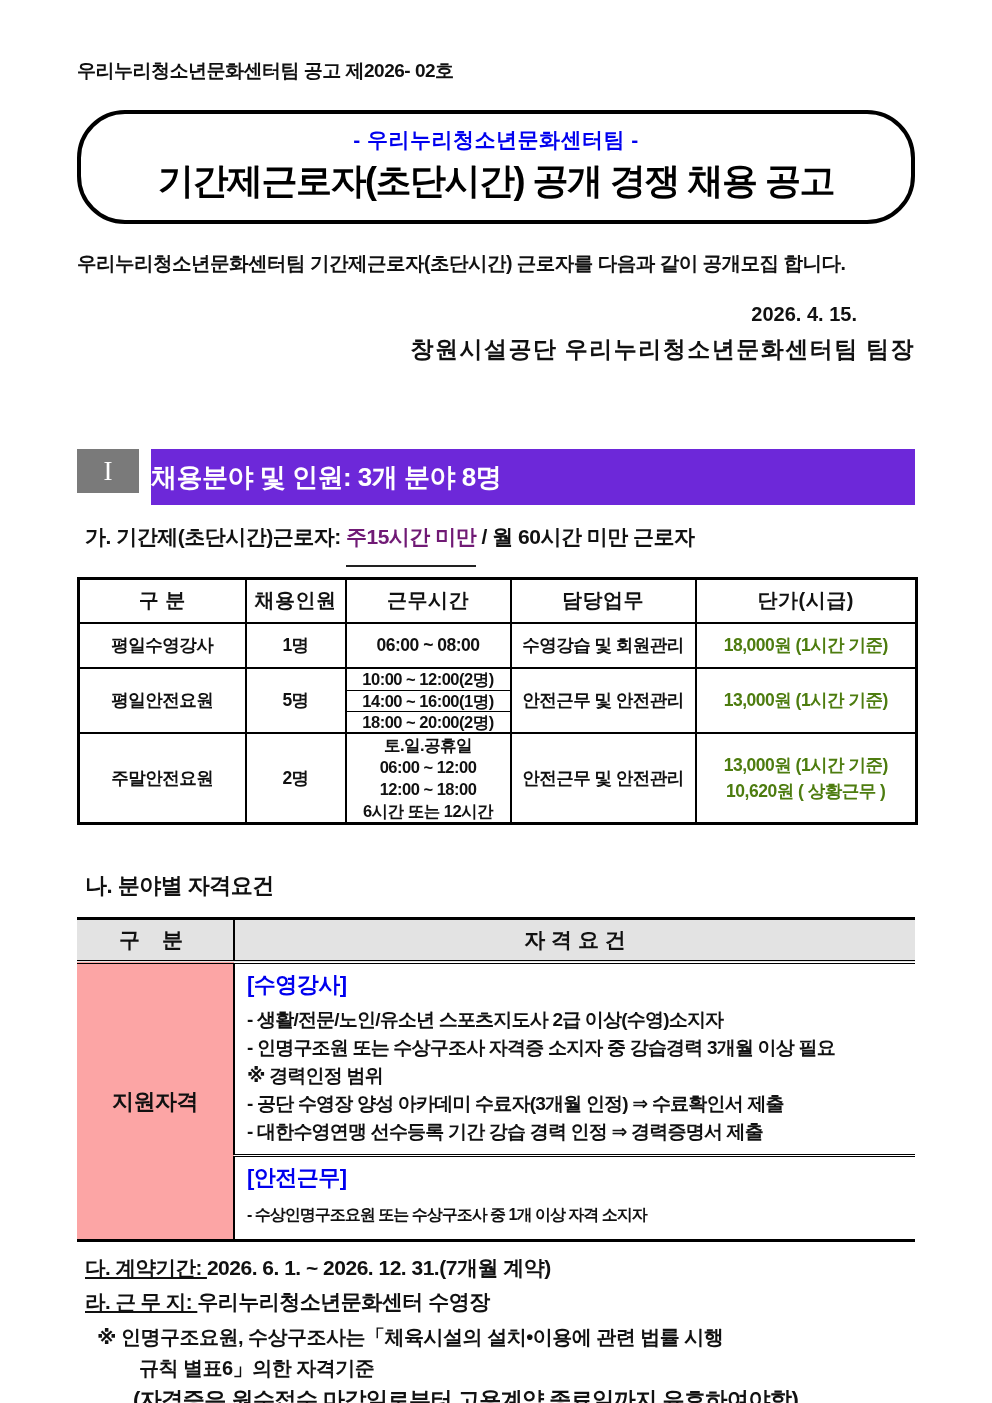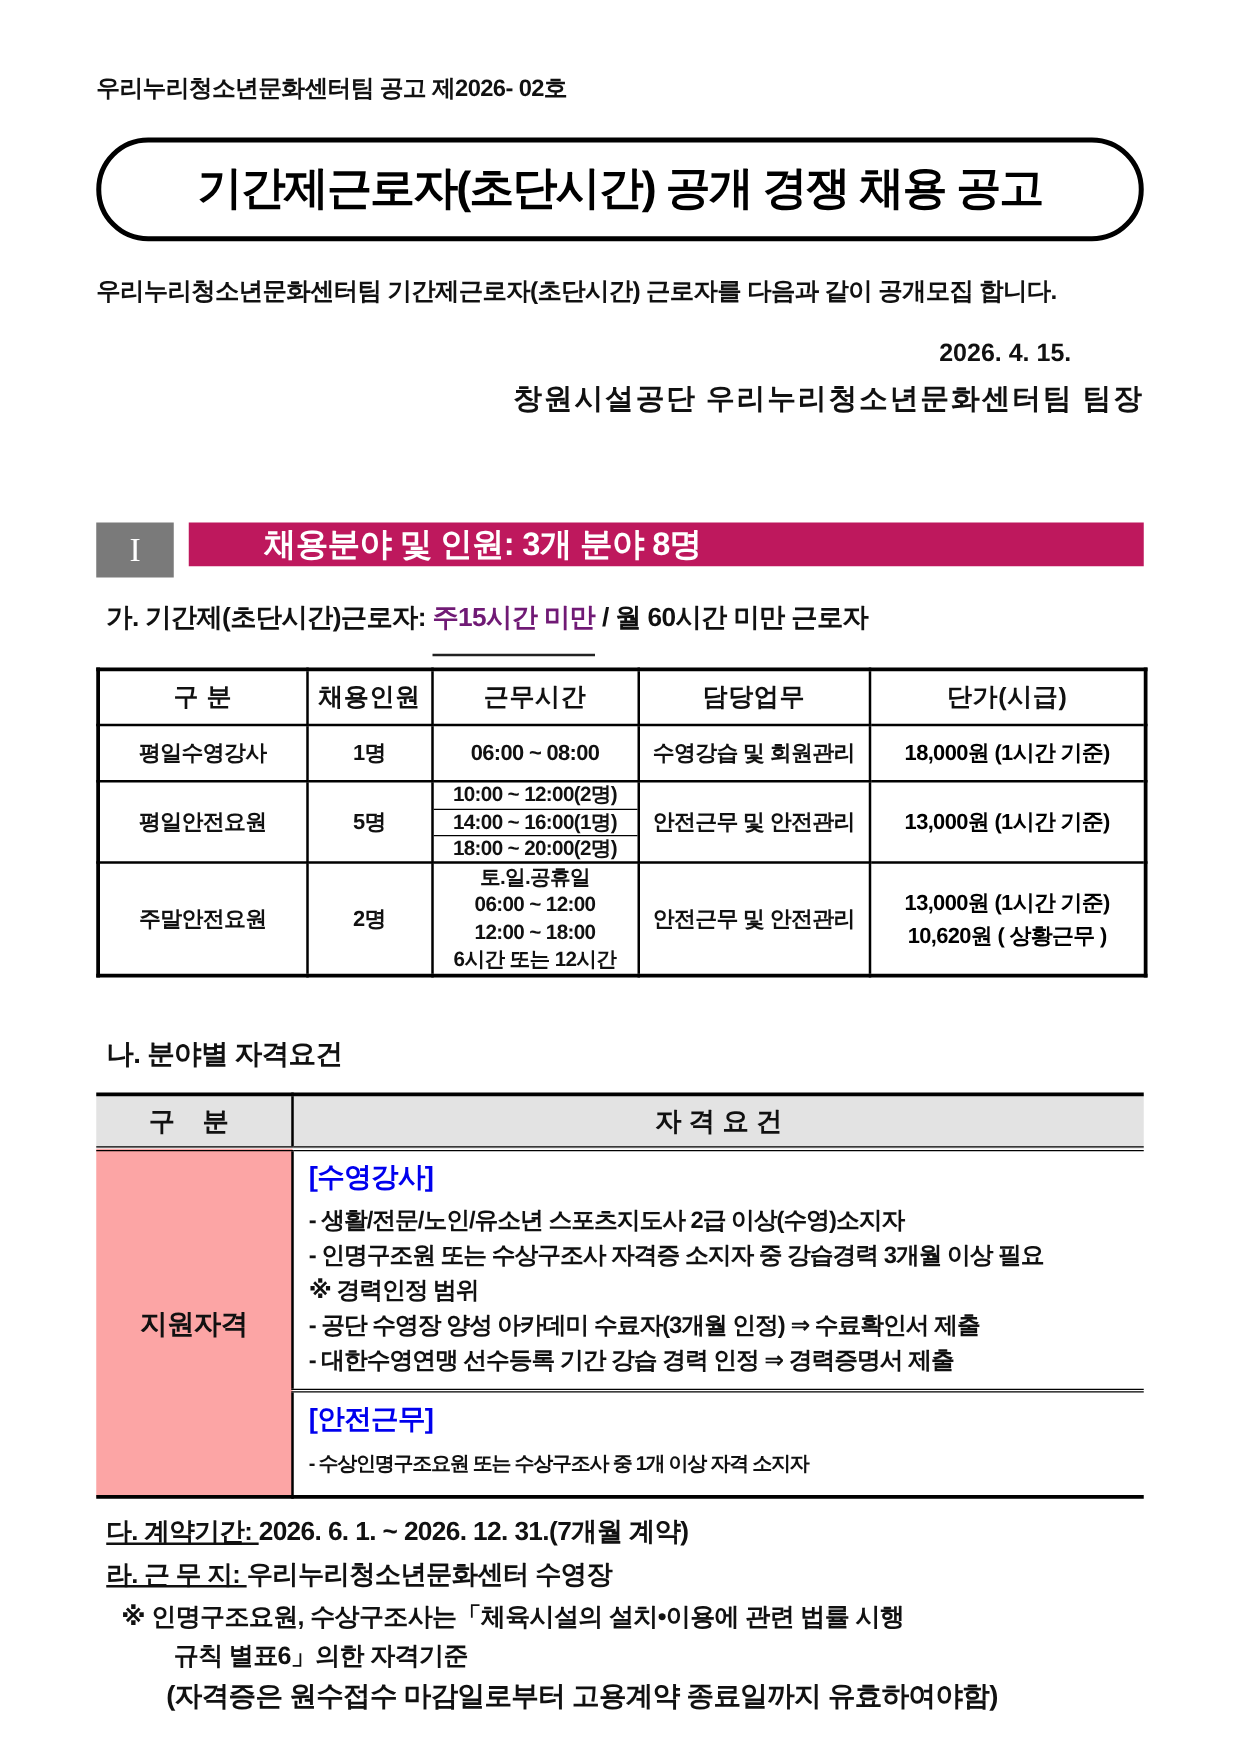--- a/index.html
+++ b/index.html
@@ -49,42 +49,42 @@
   }
 
   
   .section-bar { display:flex; gap:12px; margin-bottom:18px; }
   .sec-num {
     width:62px; height:44px; background:#7a7a7a; color:#fff;
     font-family:"Liberation Serif","DejaVu Serif",serif; font-size:27px;
     display:flex; align-items:center; justify-content:center;
   }
   .sec-title {
-    flex:1; height:35px; background:#be185d; color:#fff;
+    flex:1; height:56px; background:#6d28d9; color:#fff;
     font-weight:800; font-size:26px; letter-spacing:-0.5px;
-    display:flex; align-items:center; padding-left:60px;
+    display:flex; align-items:center; 
   }
 
   .ga-line { font-size:21px; font-weight:800; letter-spacing:-0.5px; padding-left:8px; margin-bottom:26px; }
   .ga-highlight { color:#701a75; border-bottom:2px solid #222; padding-bottom:17px; }
 
   
   table.t1 {
     width:838px; border-collapse:collapse; table-layout:fixed;
     border:3px solid #000; margin-bottom:46px;
   }
   .t1 th, .t1 td { border:2px solid #000; text-align:center; vertical-align:middle; }
   .t1 th { height:44px; font-size:20px; font-weight:800; letter-spacing:0.5px; background:#fff; }
   .t1 td { font-size:17.5px; font-weight:600; letter-spacing:-0.5px; }
   .t1 tr.r1 td { height:45px; }
   .t1 td.times-cell { padding:0;border-radius:17px; }
   .time-sub { height:21px; line-height:21px; font-size:16.5px; }
   .time-sub + .time-sub { border-top:1.5px solid #000; }
   .time-line { height:22px; line-height:22px; font-size:16.5px; }
-  .t1 td.wage { color:#000000; font-weight:800; font-size:17.5px; line-height:26px; }
+  .t1 td.wage { color:#4d7c0f; font-weight:800; font-size:17.5px; line-height:26px; }
   .t1 tr.r3 td { height:88px; }
 
   
   .na-heading { font-size:22px; font-weight:800; letter-spacing:-0.5px; padding-left:8px; margin-bottom:16px; }
 
   
   table.t2 {
     width:838px; border-collapse:collapse; table-layout:fixed;
     border-top:3px solid #000; border-bottom:3.5px solid #000;
     margin-bottom:12px;
@@ -114,20 +114,21 @@
   .note-line3 { padding-left:56px; font-size:22px; font-weight:600; letter-spacing:-0.5px; line-height:31px; }
 </style>
 </head>
 <body>
 
 <div class="page">
 
   <div class="notice-no">우리누리청소년문화센터팀 공고 제2026- 02호</div>
 
   <div class="title-box">
+    <div class="box-subtitle">- 우리누리청소년문화센터팀 -</div>
     <div class="box-title">기간제근로자(초단시간) 공개 경쟁 채용 공고</div>
   </div>
 
   <div class="intro">우리누리청소년문화센터팀 기간제근로자(초단시간) 근로자를 다음과 같이 공개모집 합니다.</div>
 
   <div class="date-line">2026. 4. 15.</div>
   <div class="signer-line">창원시설공단 우리누리청소년문화센터팀 팀장</div>
 
   <div class="section-bar">
     <div class="sec-num">I</div>

